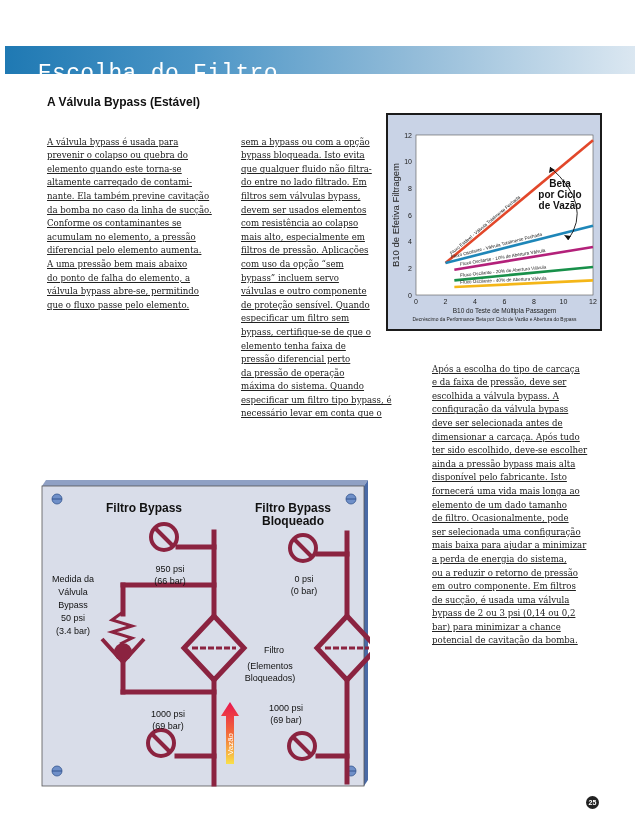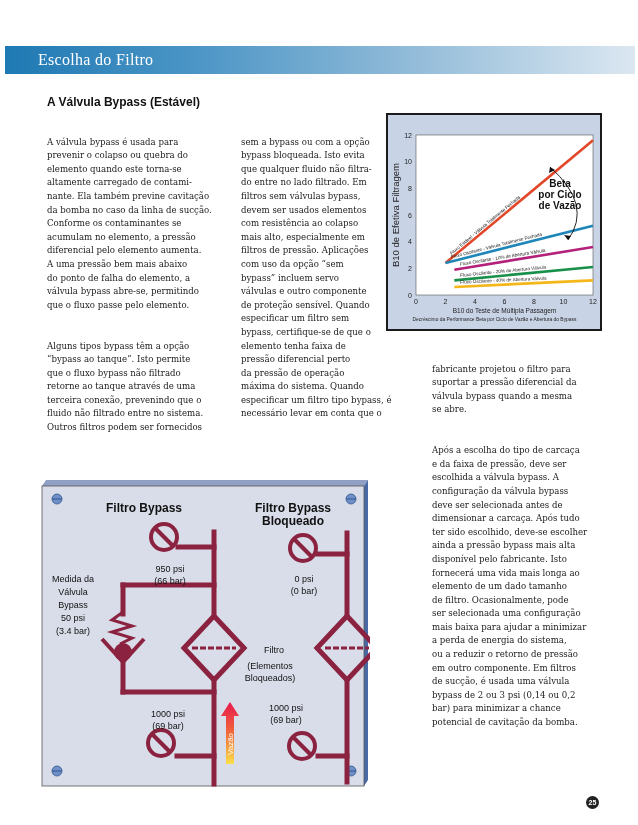--- a/index.html
+++ b/index.html
@@ -1,24 +1,24 @@
 <!DOCTYPE html>
 <html><head>
 <meta charset="utf-8">
 <style>
   html,body{margin:0;padding:0;background:#fff;}
   body{width:638px;height:825px;position:relative;overflow:hidden;font-family:"DejaVu Serif",serif;}
   .banner{position:absolute;left:5px;top:46px;width:630px;height:28px;
     background:linear-gradient(to right,#1f79b3 0%,#4b95c6 30%,#93bcd9 65%,#dbe7f1 100%);}
-  .banner-title{position:absolute;left:33px;top:1px;font-family:Liberation Serif, serif;
-    font-size:16px;color:#fff;letter-spacing:0.3px;line-height:26px;}
+  .banner-title{position:absolute;left:33px;top:15px;font-family:Liberation Mono, monospace;
+    font-size:23px;color:#fff;letter-spacing:0.3px;line-height:26px;}
   .section-title{position:absolute;left:47px;top:95px;font-family:"Liberation Sans",sans-serif;
     font-weight:bold;font-size:12px;color:#111;}
   .col{position:absolute;font-size:8.6px;line-height:13.6px;color:#222;white-space:pre-line;}
-  .col p{margin:0 0 13.6px 0;white-space:pre-line;}
+  .col p{margin:0 0 13.6px 0;white-space:pre-line;text-decoration:underline;}
   .chart-box{position:absolute;left:386px;top:113px;width:216px;height:218px;
     background:#c9d3e6;border:2px solid #1b1b1b;box-sizing:border-box;}
   .page-num{position:absolute;left:586px;top:796px;width:13px;height:13px;border-radius:50%;
     background:#222;color:#fff;font-family:"Liberation Sans",sans-serif;font-size:7px;font-weight:bold;
     text-align:center;line-height:13px;}
   svg text{font-family:"Liberation Sans",sans-serif;}
 </style>
 </head>
 <body>
 
@@ -35,27 +35,20 @@
 altamente carregado de contami-
 nante. Ela também previne cavitação
 da bomba no caso da linha de sucção.
 Conforme os contaminantes se
 acumulam no elemento, a pressão
 diferencial pelo elemento aumenta.
 A uma pressão bem mais abaixo
 do ponto de falha do elemento, a
 válvula bypass abre-se, permitindo
 que o fluxo passe pelo elemento.</p>
-  <p>Alguns tipos bypass têm a opção
-“bypass ao tanque”. Isto permite
-que o fluxo bypass não filtrado
-retorne ao tanque através de uma
-terceira conexão, prevenindo que o
-fluido não filtrado entre no sistema.
-Outros filtros podem ser fornecidos</p>
 </div>
 
 <div class="col" style="left:241px;top:122px;width:165px;">
   <p>sem a bypass ou com a opção
 bypass bloqueada. Isto evita
 que qualquer fluido não filtra-
 do entre no lado filtrado. Em
 filtros sem válvulas bypass,
 devem ser usados elementos
 com resistência ao colapso
@@ -69,24 +62,20 @@
 bypass, certifique-se de que o
 elemento tenha faixa de
 pressão diferencial perto
 da pressão de operação
 máxima do sistema. Quando
 especificar um filtro tipo bypass, é
 necessário levar em conta que o</p>
 </div>
 
 <div class="col" style="left:432px;top:349px;width:180px;">
-  <p>fabricante projetou o filtro para
-suportar a pressão diferencial da
-válvula bypass quando a mesma
-se abre.</p>
   <p>Após a escolha do tipo de carcaça
 e da faixa de pressão, deve ser
 escolhida a válvula bypass. A
 configuração da válvula bypass
 deve ser selecionada antes de
 dimensionar a carcaça. Após tudo
 ter sido escolhido, deve-se escolher
 ainda a pressão bypass mais alta
 disponível pelo fabricante. Isto
 fornecerá uma vida mais longa ao

